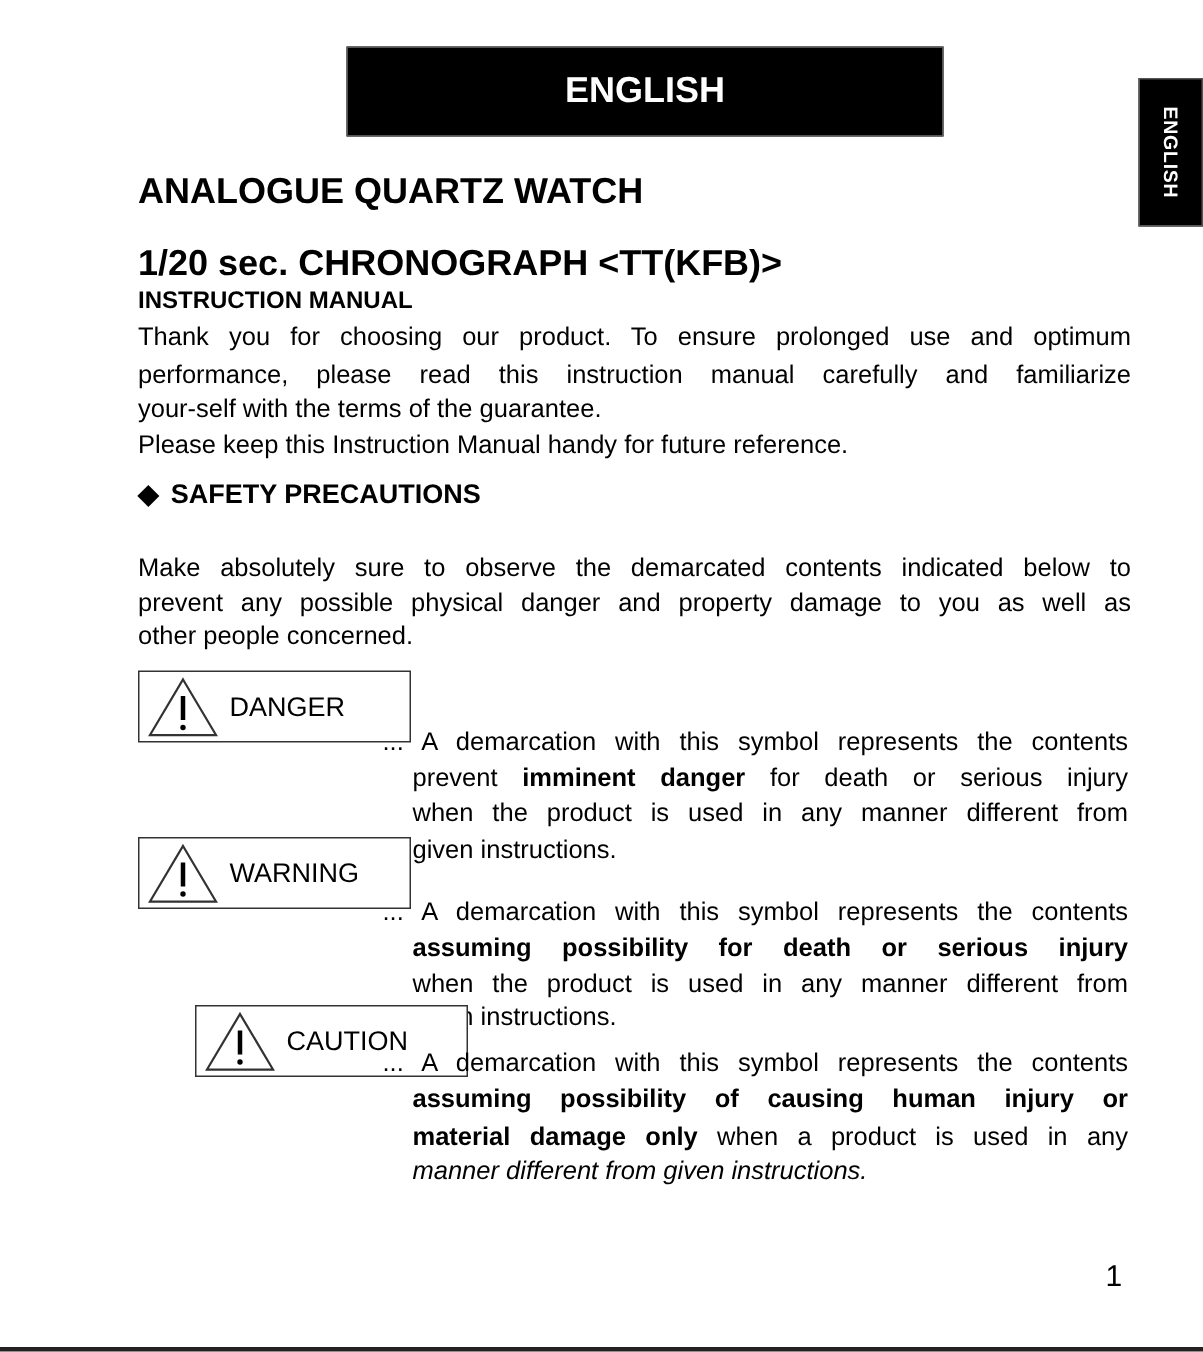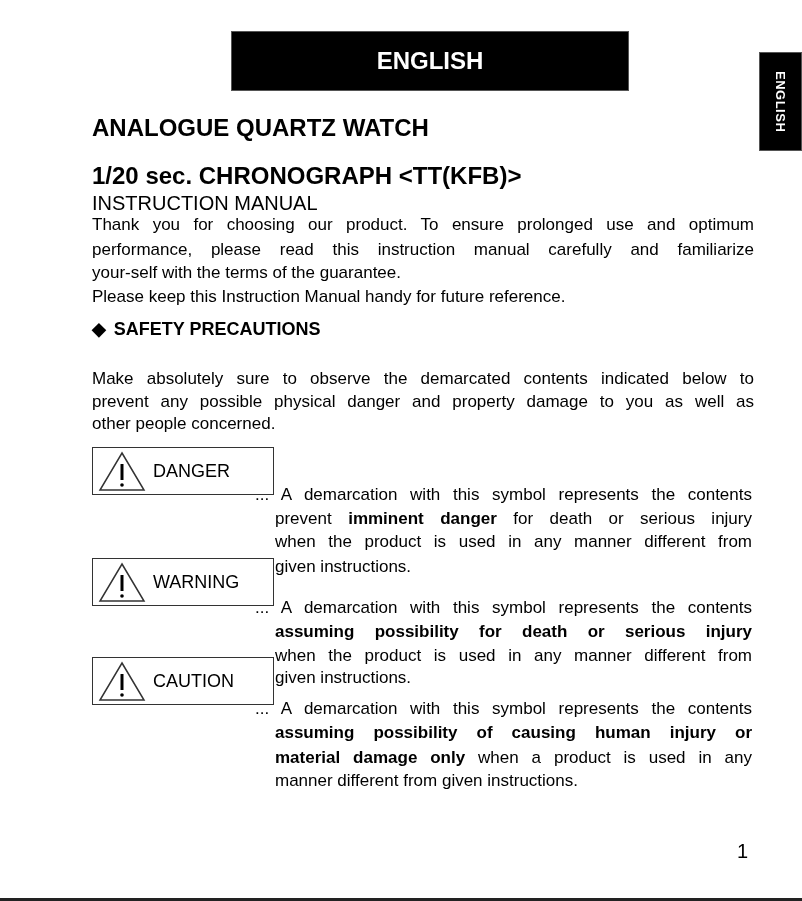--- a/index.html
+++ b/index.html
@@ -22,21 +22,21 @@
   .side-tab span {
     color: #fff; font-weight: bold; font-size: 13px;
     writing-mode: vertical-rl; letter-spacing: 0.5px;
   }
   .title1, .title2 {
     position: absolute; left: 92px; font-weight: bold; font-size: 24px; white-space: nowrap;
   }
   .title1 { top: 114px; }
   .title2 { top: 162px; }
   .subhead {
-    position: absolute; left: 92px; top: 192px; font-weight: normal; font-size: 20px;
+    position: absolute; left: 92px; top: 192px; font-weight: bold; font-size: 16px;
   }
   .para {
     position: absolute; left: 92px; width: 662px; font-size: 17px; line-height: 25px;
     text-align: justify;
   }
   .p-intro { top: 212px; }
   .p-intro .l3 { line-height: 22px; }
   .p-keep { top: 284px; }
   .safety {
     position: absolute; left: 92px; top: 318px; font-weight: bold; font-size: 18px;
@@ -134,30 +134,30 @@
   </div>
   <div class="desc">
     <span class="line">... A demarcation with this symbol represents the contents</span>
     <span class="line indent"><b>assuming possibility for death or serious injury</b></span>
     <span class="line indent">when the product is used in any manner different from</span>
     <span class="line indent last" style="line-height:20px;">given instructions.</span>
   </div>
 </div>
 
 <div class="notice n-caution">
-  <div class="badge" style="top:4px;">
+  <div class="badge" style="top:17px;margin-left:38px;">
     <svg width="50" height="42" viewBox="0 0 50 42">
       <polygon points="25,3 47,40 3,40" fill="none" stroke="#333" stroke-width="1.5"></polygon>
       <line x1="25" y1="14" x2="25" y2="30" stroke="#000" stroke-width="3"></line>
       <circle cx="25" cy="35" r="1.8" fill="#000"></circle>
     </svg>
     <span class="lbl">CAUTION</span>
   </div>
   <div class="desc">
     <span class="line">... A demarcation with this symbol represents the contents</span>
     <span class="line indent"><b>assuming possibility of causing human injury or</b></span>
     <span class="line indent" style="line-height:26px;"><b>material damage only</b><span> when a product is used in any</span></span>
-    <span class="line indent last" style="line-height:20px;">manner different from given instructions.</span>
+    <span class="line indent last" style="line-height:20px;font-style:italic;">manner different from given instructions.</span>
   </div>
 </div>
 
 <div class="page-num">1</div>
 <div class="bottom-rule"></div>
 
 </body></html>

